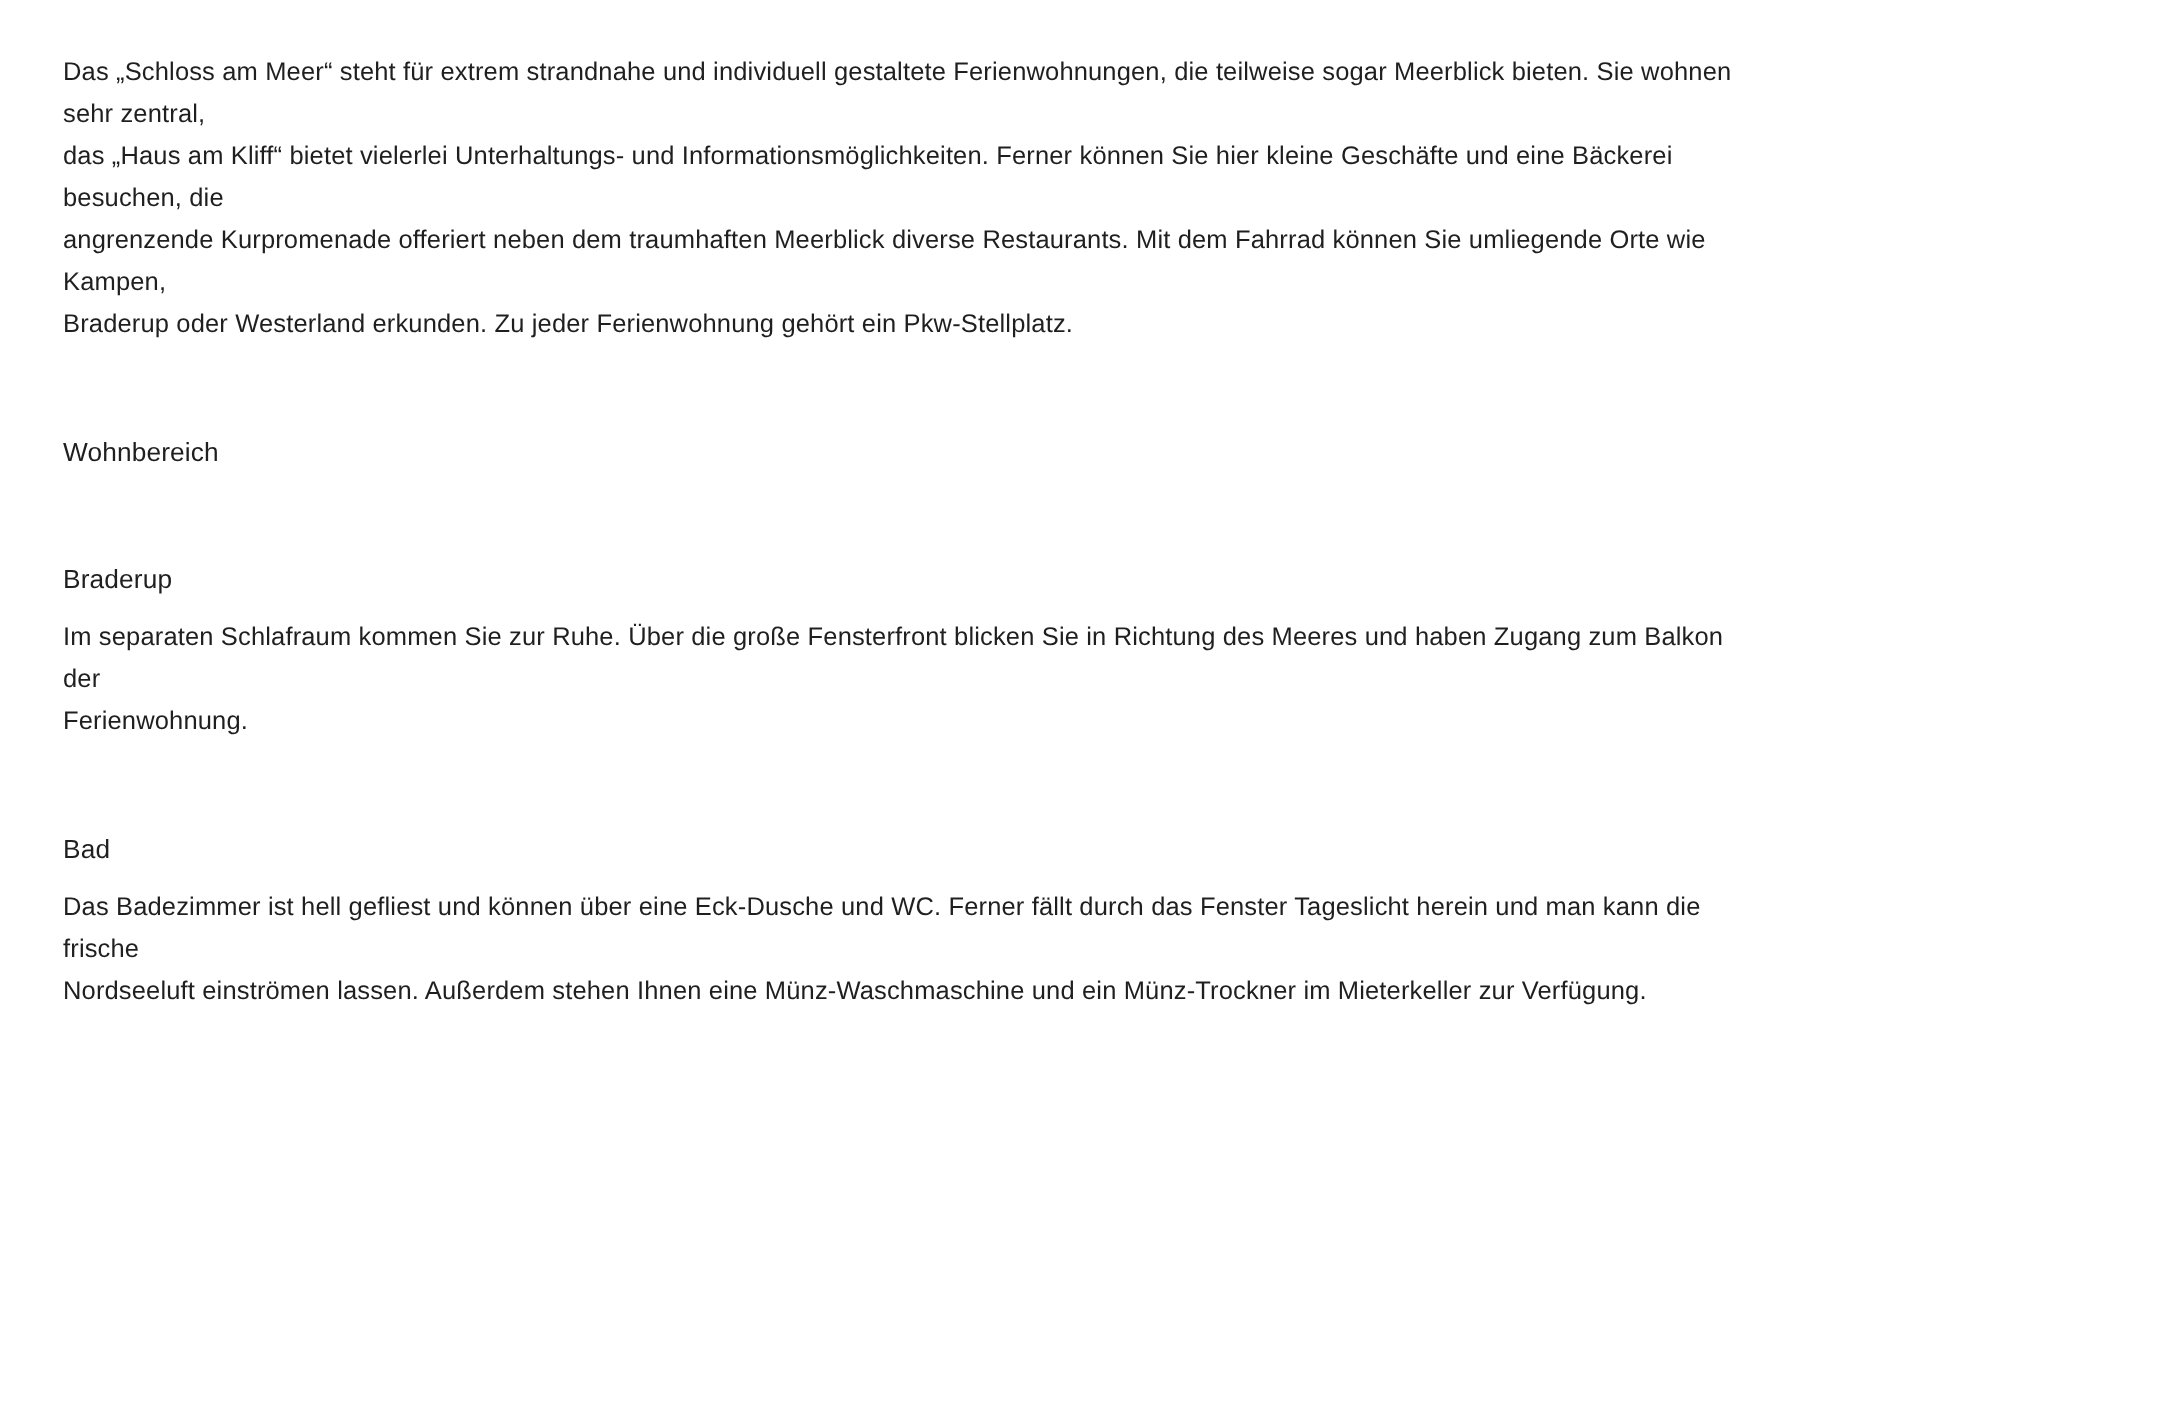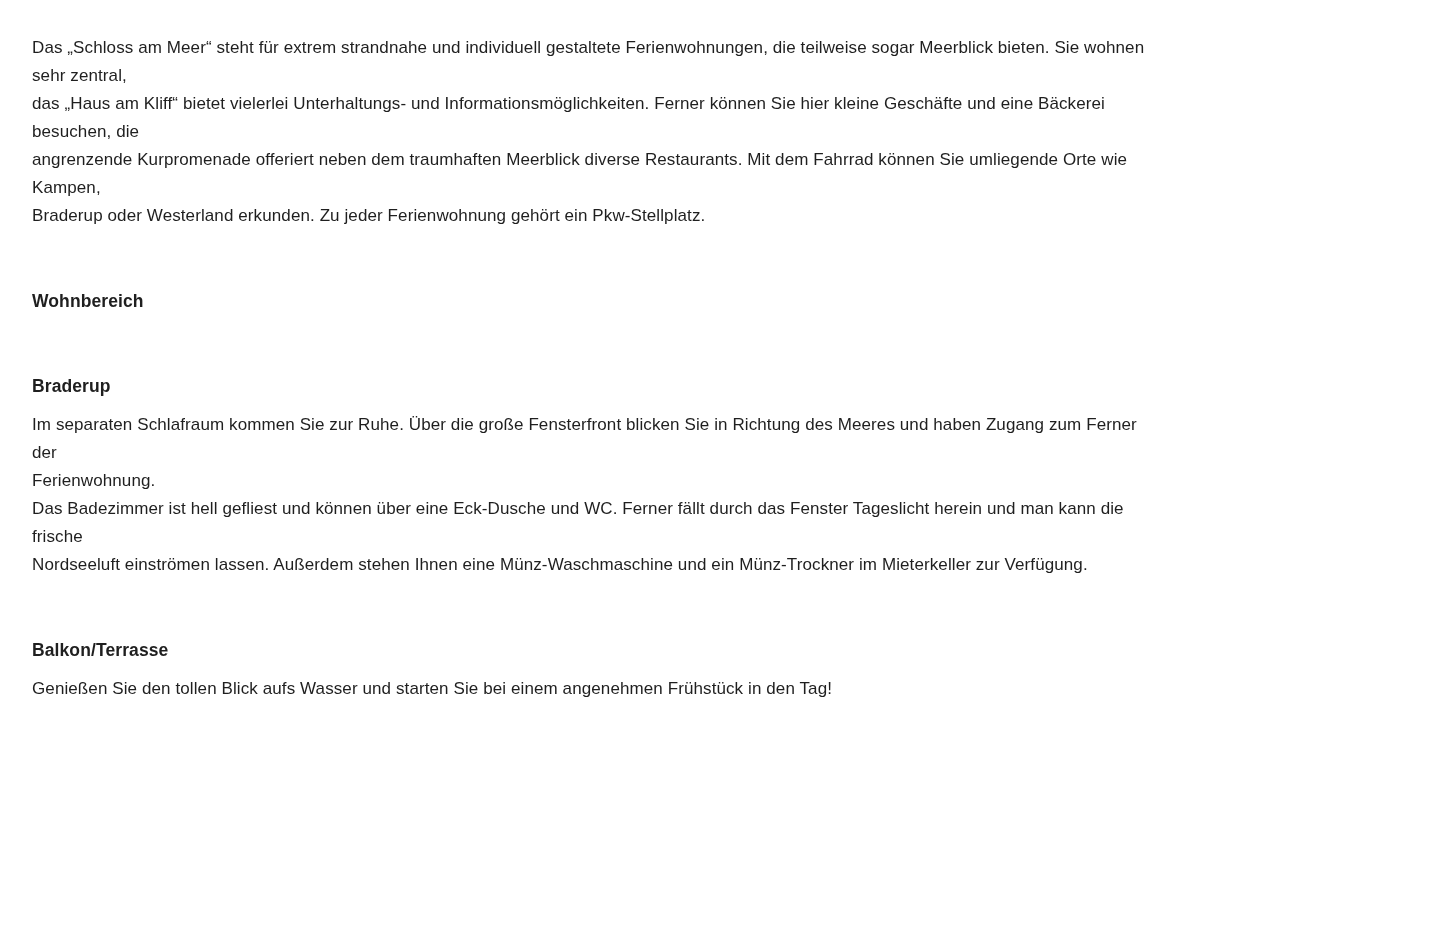--- a/index.html
+++ b/index.html
@@ -5,39 +5,39 @@
   html, body {
     margin: 0;
     padding: 0;
     background: #ffffff;
   }
   .page {
     position: relative;
     width: 1201px;
     height: 945px;
     box-sizing: border-box;
-    padding: 34px 42px 0 32px;
+    padding: 34px 42px 0 42px;
     overflow: hidden;
     background: #ffffff;
     font-family: "Liberation Sans", "DejaVu Sans", sans-serif;
     color: #1f1f1f;
   }
   .para {
     margin: 0;
     font-size: 17px;
     line-height: 28px;
     font-weight: 400;
     white-space: pre-line;
     letter-spacing: 0.1px;
   }
   .heading {
     margin: 57px 0 11px 0;
     font-size: 17.5px;
     line-height: 28px;
-    font-weight: 700;
+    font-weight: 400;
     letter-spacing: 0.1px;
   }
   .doc-section {
     margin: 0;
     padding: 0;
   }
 </style>
 </head>
 <body>
 
@@ -50,27 +50,24 @@
 
   <div class="doc-section">
     <h2 class="heading">Wohnbereich</h2>
   </div>
 
   <div class="doc-section">
   </div>
 
   <div class="doc-section">
     <h2 class="heading">Braderup</h2>
-    <p class="para">Im separaten Schlafraum kommen Sie zur Ruhe. Über die große Fensterfront blicken Sie in Richtung des Meeres und haben Zugang zum Ferner der
+    <p class="para">Im separaten Schlafraum kommen Sie zur Ruhe. Über die große Fensterfront blicken Sie in Richtung des Meeres und haben Zugang zum Balkon der
 Ferienwohnung.</p>
   </div>
 
   <div class="doc-section">
+    <h2 class="heading">Bad</h2>
     <p class="para">Das Badezimmer ist hell gefliest und können über eine Eck-Dusche und WC. Ferner fällt durch das Fenster Tageslicht herein und man kann die frische
 Nordseeluft einströmen lassen. Außerdem stehen Ihnen eine Münz-Waschmaschine und ein Münz-Trockner im Mieterkeller zur Verfügung.</p>
   </div>
 
-  <div class="doc-section">
-    <h2 class="heading">Balkon/Terrasse</h2>
-    <p class="para">Genießen Sie den tollen Blick aufs Wasser und starten Sie bei einem angenehmen Frühstück in den Tag!</p>
-  </div>
 
 </div>
 
 </body></html>

